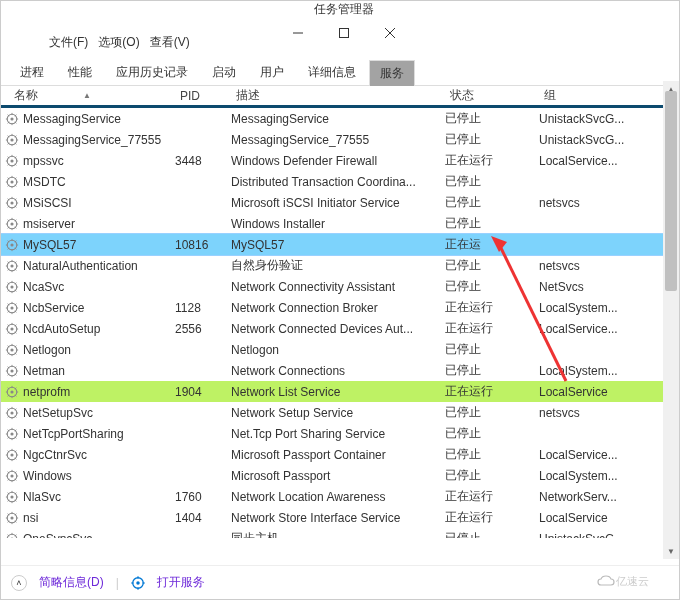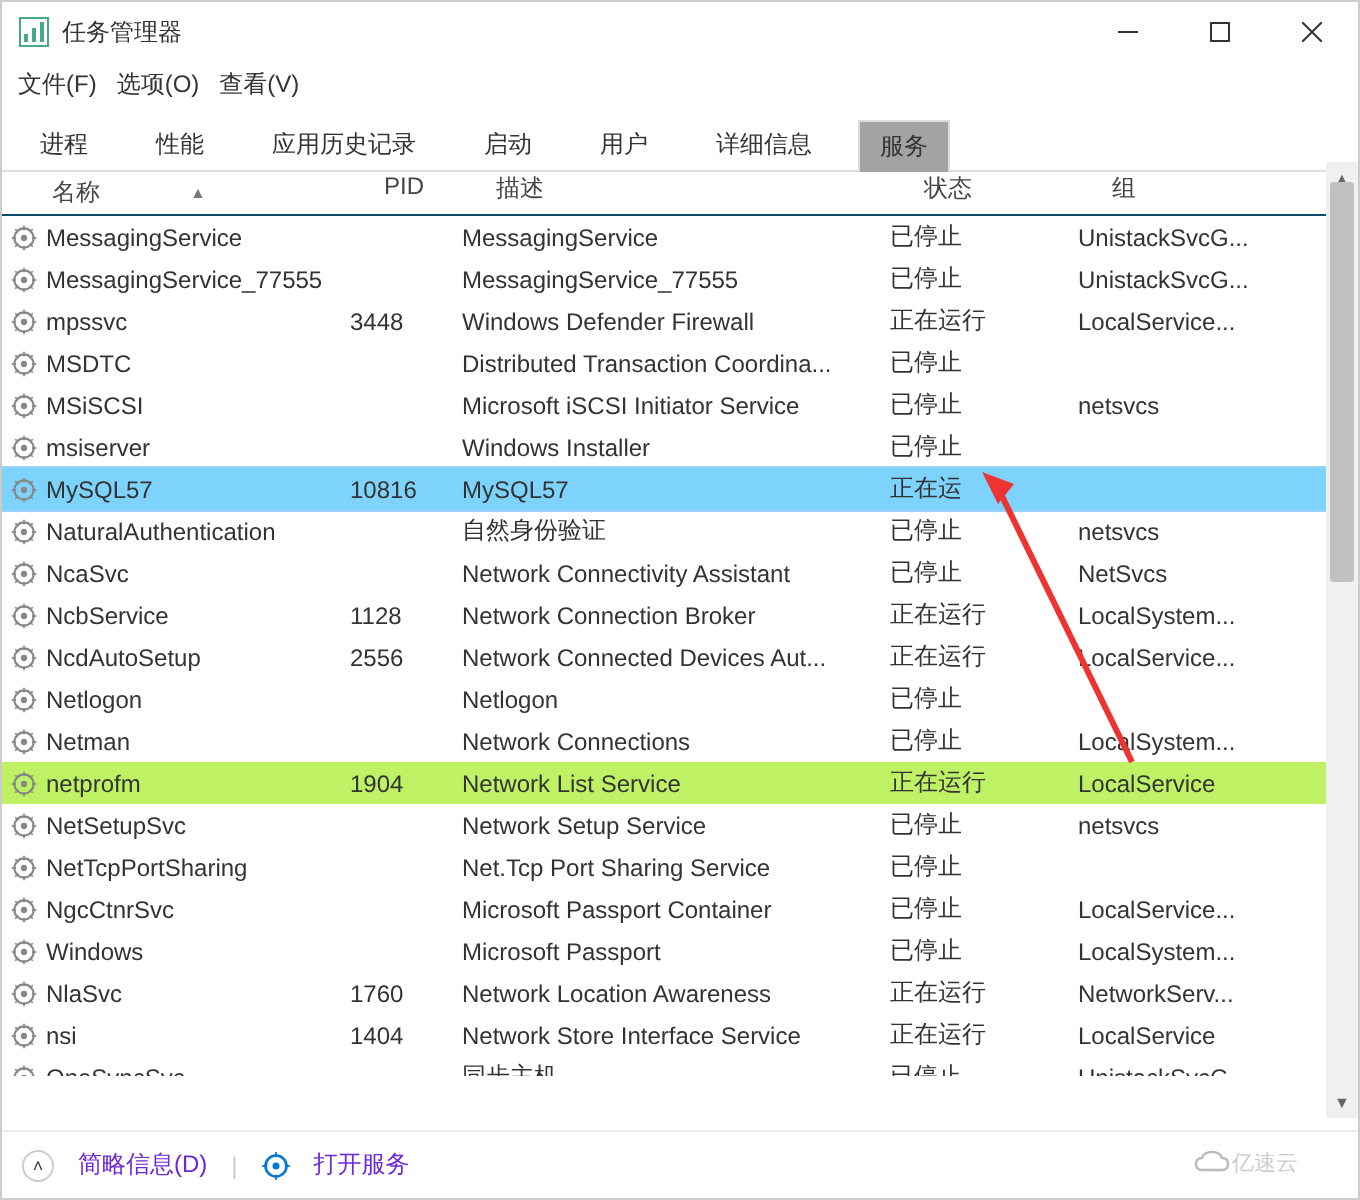--- a/index.html
+++ b/index.html
@@ -1,26 +1,26 @@
 <!DOCTYPE html>
 <html><head>
 <meta charset="utf-8">
 <style>
 * { margin: 0; padding: 0; box-sizing: border-box; font-family: "Microsoft YaHei", "Segoe UI", sans-serif; }
 body { width: 680px; height: 600px; background: #fff; overflow: hidden; font-size: 12px; color: #333; position: relative; border: 1px solid #ccc; }
-.titlebar { height: 30px; display: flex; align-items: center; padding-left: 8px; }
+.titlebar { height: 30px; display: flex; align-items: center; padding-left: 8px; flex-direction: column; }
 .titlebar .icon { width: 16px; height: 16px; margin-right: 6px; }
 .titlebar .title { flex: 1; font-size: 12px; }
 .winbtns { display: flex; }
 .winbtn { width: 46px; height: 30px; display: flex; align-items: center; justify-content: center; }
-.menubar { height: 22px; display: flex; align-items: center; padding-left: 8px; gap: 10px; font-size: 12px; }
-.tabstrip { display: flex; border-bottom: 1px solid #ddd; margin-top: 6px; padding-left: 8px; gap: 12px; }
+.menubar { height: 22px; display: flex; align-items: center; padding-left: 8px; gap: 10px; font-size: 12px; margin-left: 40px; }
+.tabstrip { display: flex; border-bottom: 1px solid #ddd; margin-top: 6px; padding-left: 8px; gap: 2px; }
 .tab { padding: 4px 10px; font-size: 12px; border: 1px solid transparent; border-bottom: none; cursor: pointer; }
 .tab.active { border-color: #ddd; background: #a3a3a3; position: relative; top: 1px; }
-.columns { display: flex; height: 22px; border-bottom: 1px solid #0c4a6e; padding-left: 21px; color: #444; }
+.columns { display: flex; height: 22px; align-items: center; border-bottom: 3px solid #0c4a6e; padding-left: 9px; color: #444; }
 .col-name { width: 170px; padding-left: 4px; display: flex; align-items: center; }
 .col-pid { width: 56px; text-align: left; }
 .col-desc { width: 214px; }
 .col-status { width: 94px; }
 .col-group { flex: 1; }
 .sort-arrow { font-size: 8px; margin-left: 45px; color: #777; }
 .rows { height: 430px; overflow: hidden; position: relative; }
 .row { display: flex; height: 21px; align-items: center; padding-left: 4px; }
 .row .cell-name { width: 170px; display: flex; align-items: center; gap: 4px; overflow: hidden; white-space: nowrap; text-overflow: ellipsis; }
 .row .cell-pid { width: 56px; }

